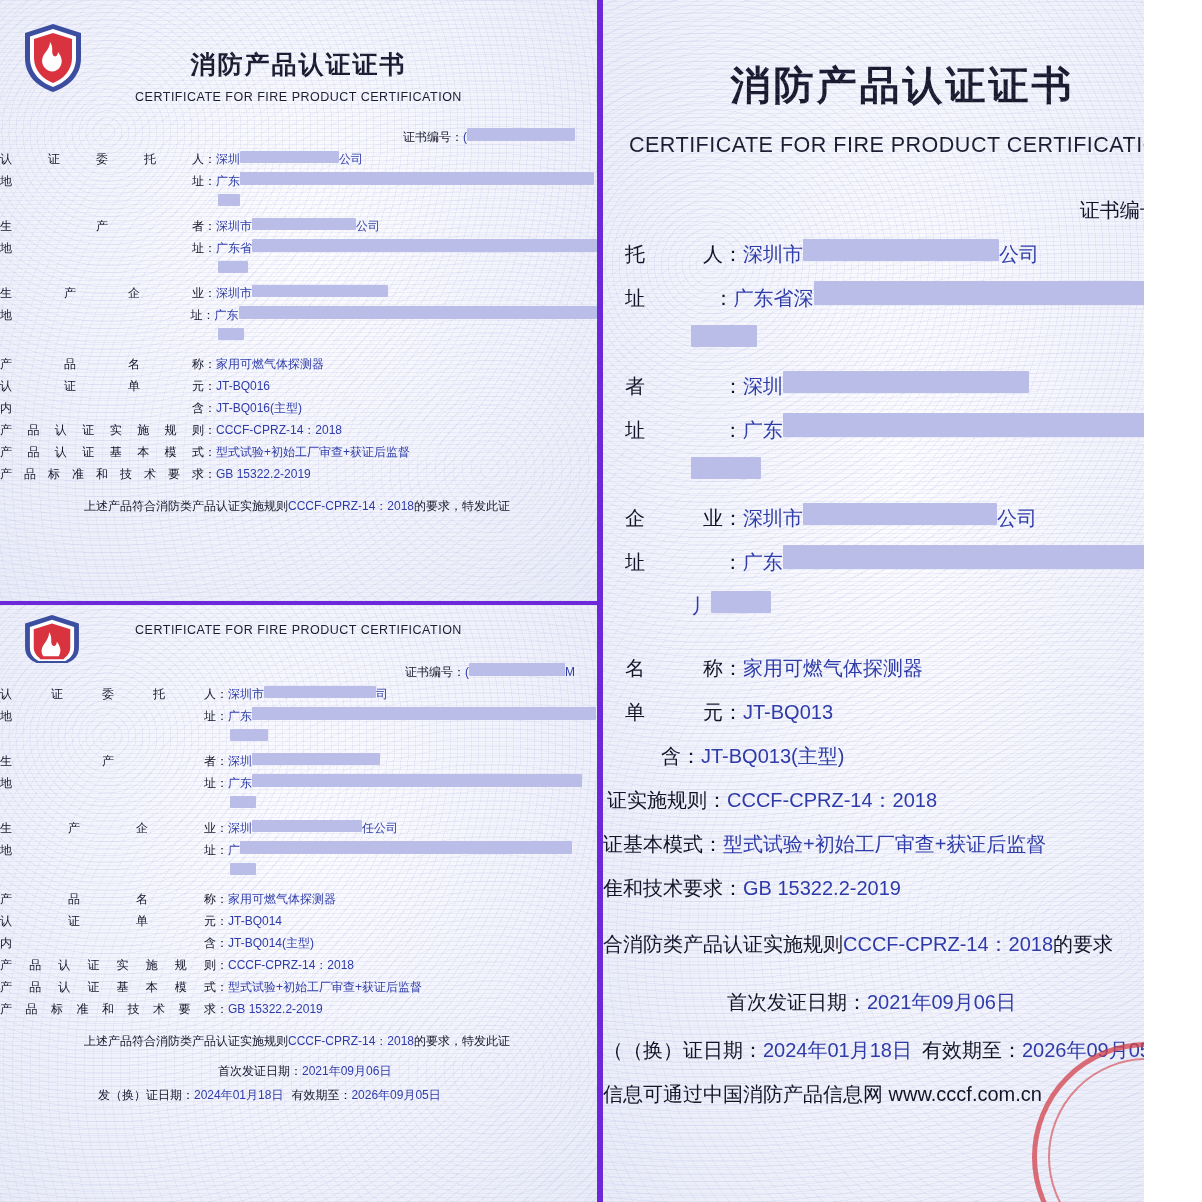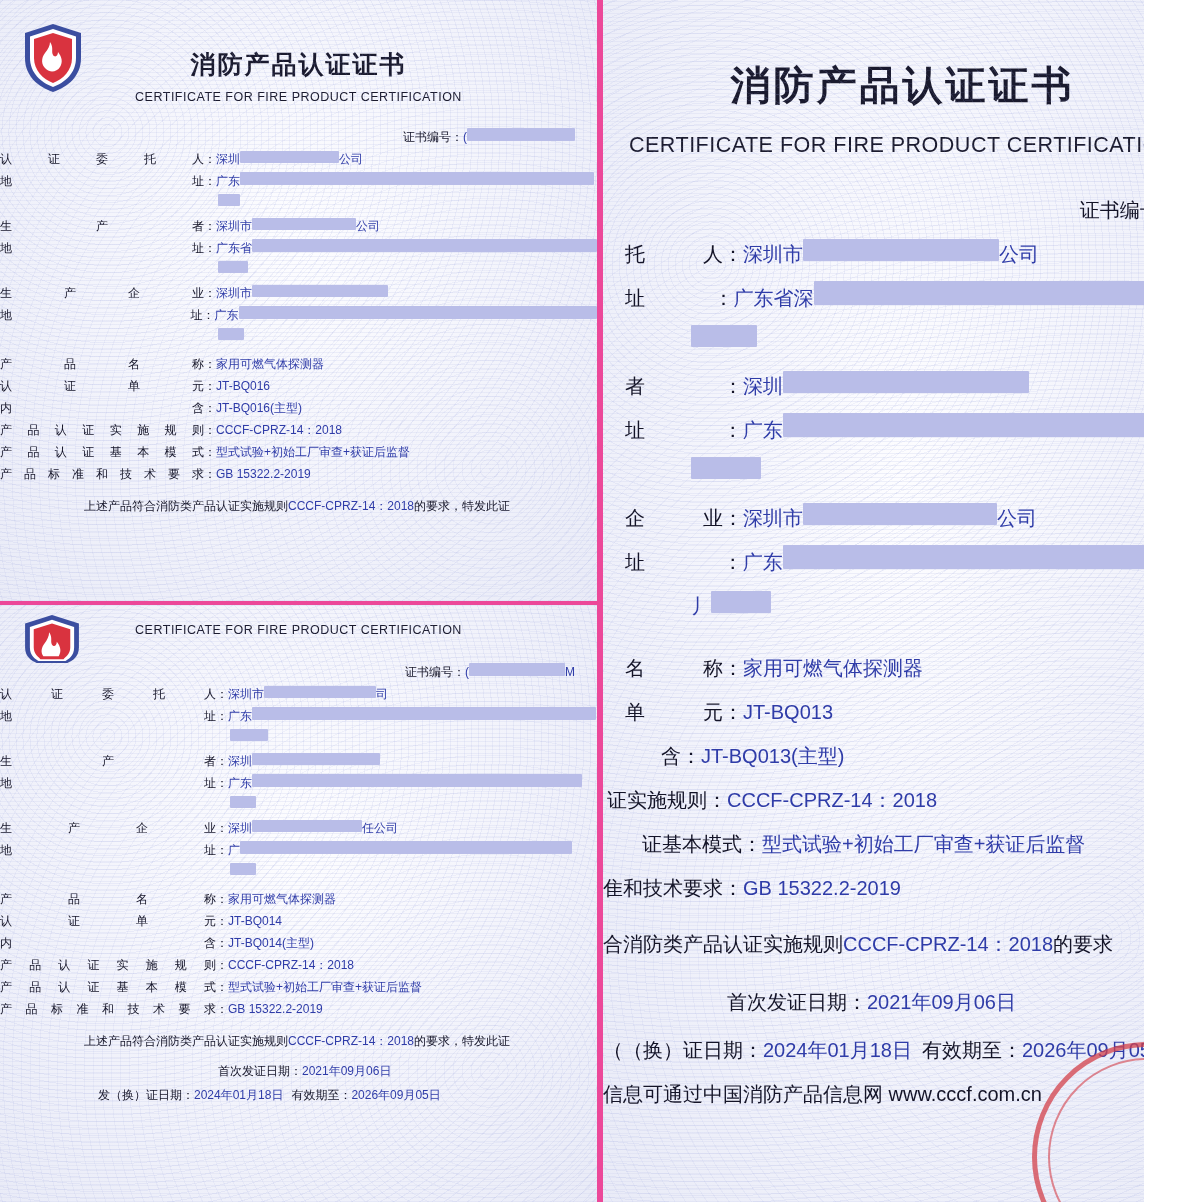--- a/index.html
+++ b/index.html
@@ -5,21 +5,21 @@
   * { box-sizing: border-box; }
   html, body {
     margin: 0; padding: 0;
     width: 1202px; height: 1202px;
     background: #ffffff;
     font-family: "Liberation Sans", sans-serif;
   }
   .page {
     position: relative;
     width: 1144px; height: 1202px;
-    background: #ec4899;
+    background: #6d28d9;
     overflow: hidden;
   }
 
   
   .cert {
     position: absolute;
     background:
       repeating-linear-gradient(0deg, rgba(210,214,240,0.35) 0px, rgba(210,214,240,0.35) 1px, rgba(255,255,255,0) 1px, rgba(255,255,255,0) 4px),
       radial-gradient(ellipse at 50% 40%, #fdfdff 0%, #f2f3fb 55%, #e9ebf7 100%);
     overflow: hidden;
@@ -478,21 +478,21 @@
         <span class="colon">：</span>
         <span class="val">JT-BQ013(主型)</span>
       </div>
 
       <div class="row" style="padding-left:4px;">
         <span class="lbl">证实施规则</span>
         <span class="colon">：</span>
         <span class="val">CCCF-CPRZ-14：2018</span>
       </div>
 
-      <div class="row" style="padding-left:8px;margin-left:31px;">
+      <div class="row" style="padding-left:0px;">
         <span class="lbl">证基本模式</span>
         <span class="colon">：</span>
         <span class="val">型式试验+初始工厂审查+获证后监督</span>
       </div>
 
       <div class="row" style="padding-left:0px;">
         <span class="lbl">隹和技术要求</span>
         <span class="colon">：</span>
         <span class="val">GB 15322.2-2019</span>
       </div>

